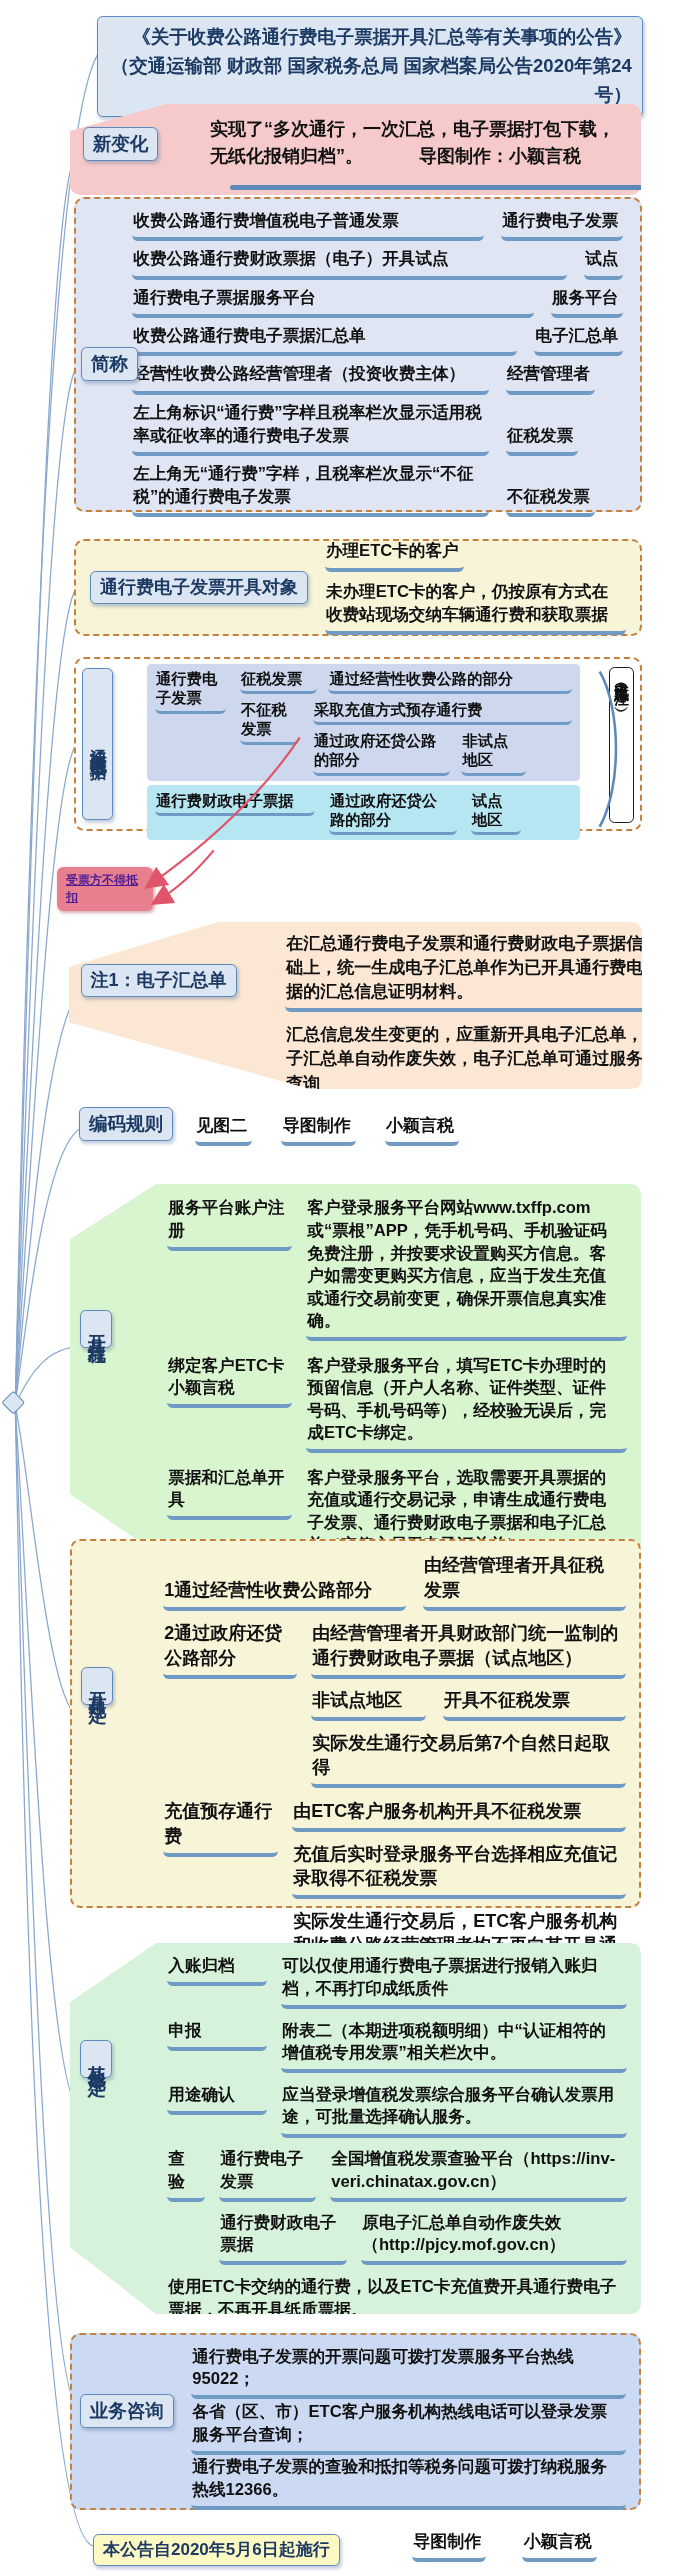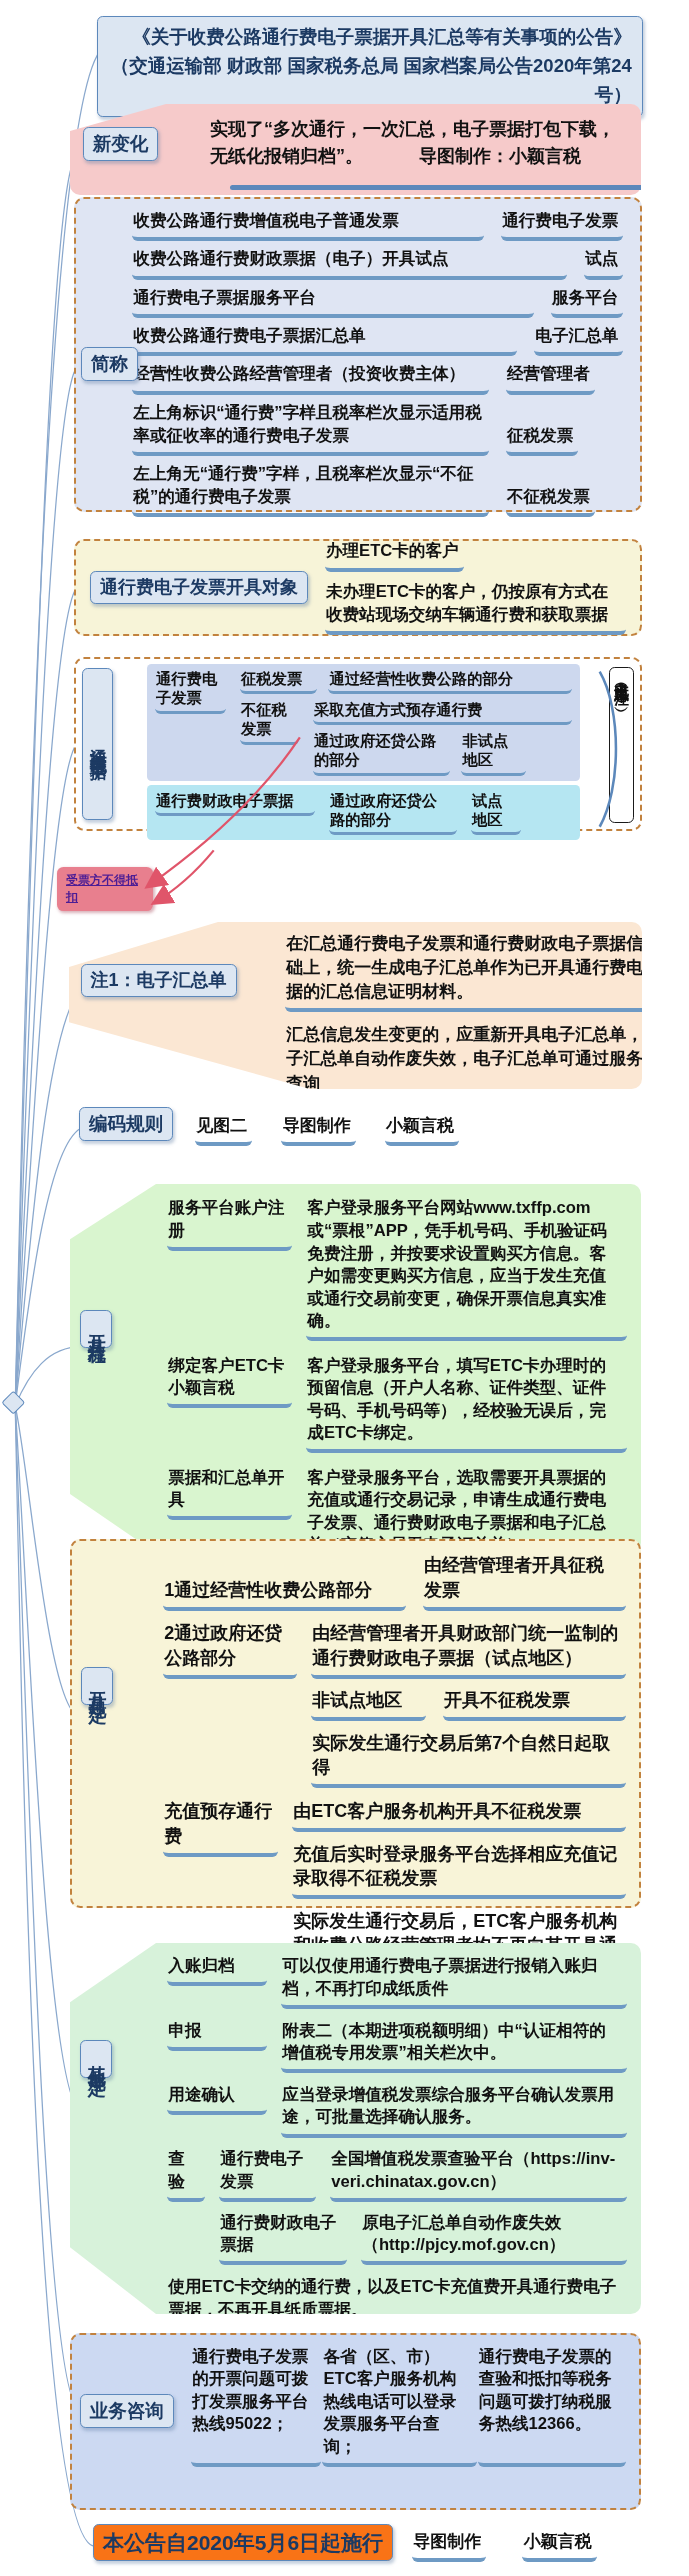--- a/index.html
+++ b/index.html
@@ -98,26 +98,26 @@
   
   #sec-other { left:70px; top:1943px; width:571px; height:371px; background:#d7f2da;
                clip-path:polygon(86px 0, 100% 0, 100% 100%, 86px 100%, 0 82%, 0 16%); }
   #sec-other .vnode { position:absolute; left:10.2px; top:97px; font-size:18px; }
   #sec-other .content { margin:11.5px 14px 0 97px; display:flex; flex-direction:column; gap:10.2px; }
   #sec-other .leaf { font-size:16.6px; line-height:1.36; }
 
   
   #sec-consult { left:70px; top:2333px; width:571px; height:177px; background:#ccd9f2; }
   #sec-consult .node { position:absolute; left:7.7px; top:59px; }
-  #sec-consult .content { margin:10.2px 12.8px 0 119px; display:flex; flex-direction:row; gap:1px; }
+  #sec-consult .content { margin:10.2px 12.8px 0 119px; display:flex; flex-direction:column; gap:1px; }
   #sec-consult .leaf { font-size:16.6px; line-height:1.36; }
 
   
   #sec-footer { left:0; top:2520px; width:689px; height:51px; background:transparent; }
-  #sec-footer .node { position:absolute; left:93px; top:4px; background:#f97316; font-size:21px; }
+  #sec-footer .node { position:absolute; left:93px; top:14px; background:#fef9c3; font-size:17px; }
   #sec-footer .row { position:absolute; left:412px; top:9px; gap:36px; }
   #sec-footer .leaf { font-size:17px; }
 
   .root-diamond { position:absolute; left:5.1px; top:1394px; width:16.6px; height:16.6px;
                   background:#dce6f2; border:1.3px solid #5c88bb; transform:rotate(45deg);
                   border-radius:2.6px; z-index:2; }
 </style>
 </head>
 <body>
 

